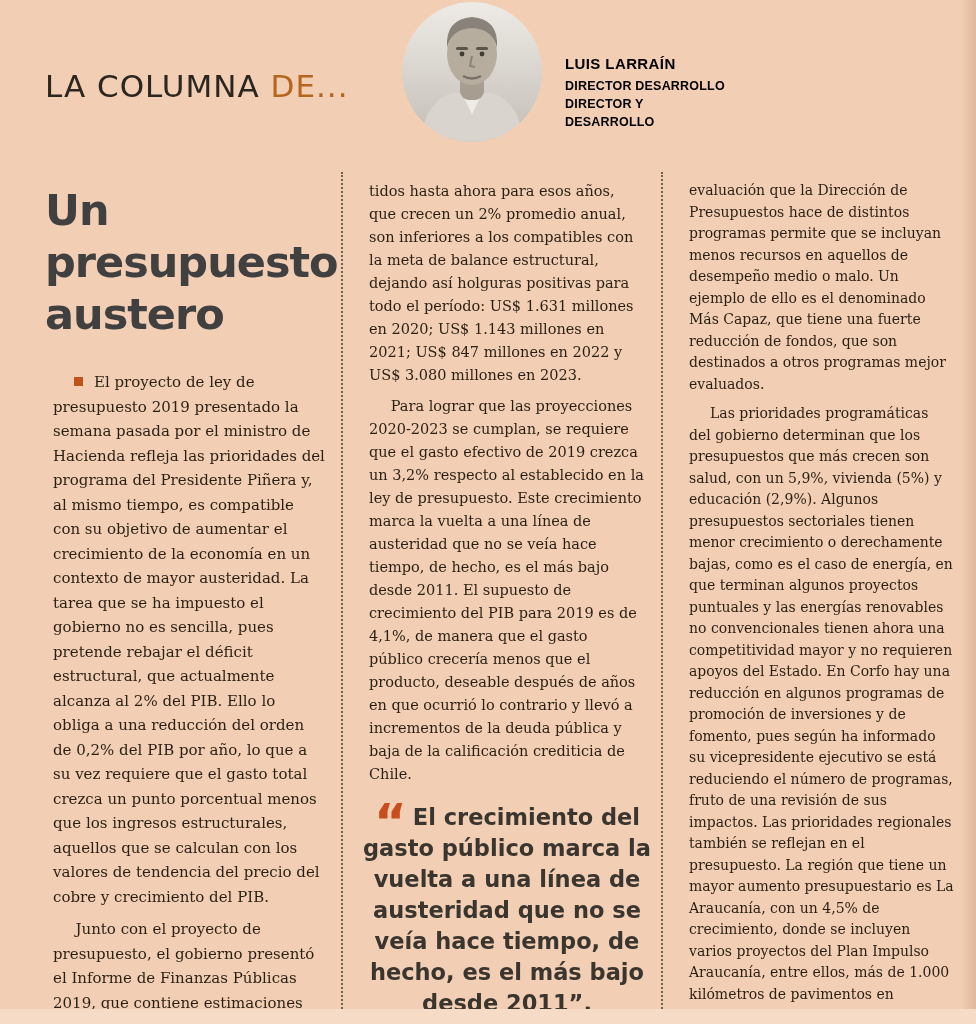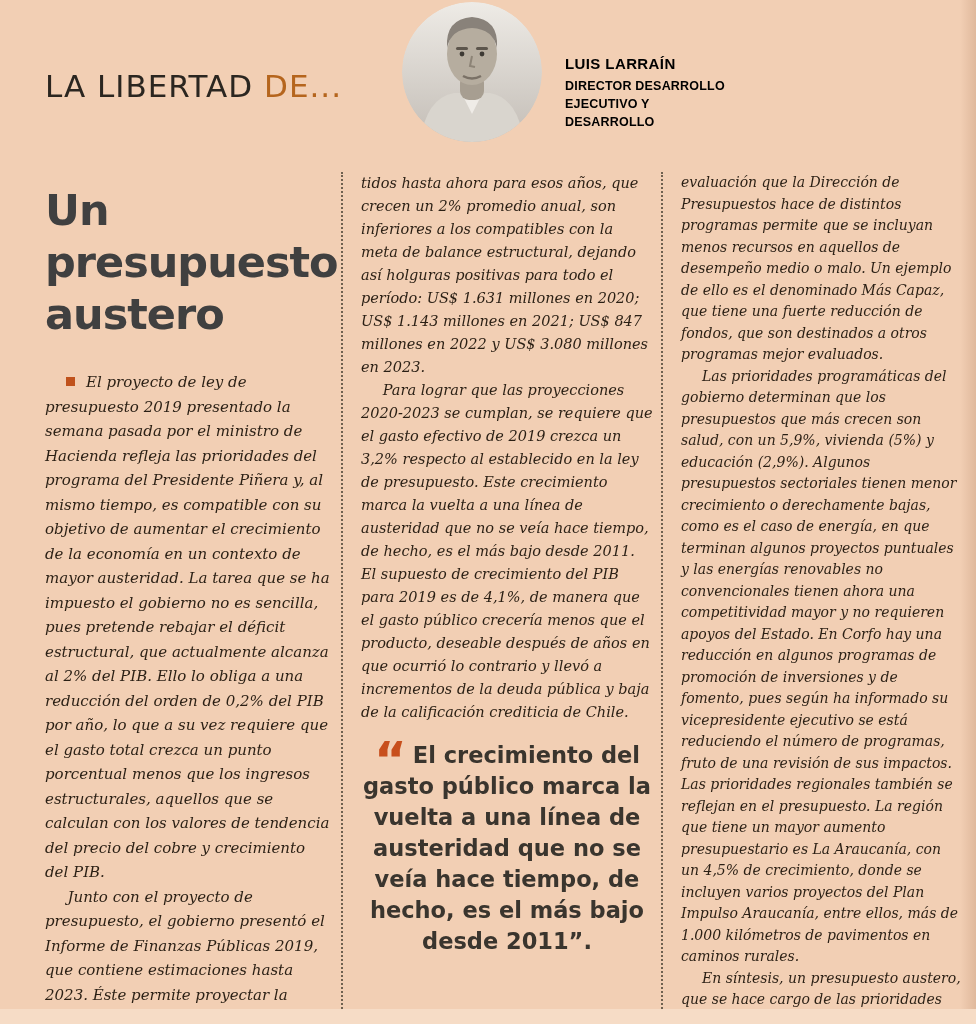--- a/index.html
+++ b/index.html
@@ -45,21 +45,21 @@
   .col-right{
     width:302px;
     border-left:2px dotted #6f6150;padding-left:18px;
   }
   .headline{
     margin:12px 0 30px 0;
     font-family:"DejaVu Sans", sans-serif;
     font-weight:700;font-size:43px;line-height:52px;
     letter-spacing:-1px;color:#404040;
   }
-  .paras p{margin:0;font-style:italic;}
+  .paras p{margin:8px;}
   .col-left .paras{font-size:15px;line-height:24.5px;}
   .col-mid .paras{font-size:14.5px;line-height:23px;}
   .col-right .paras{font-size:14px;line-height:21.5px;}
   .para.indent{text-indent:1.5em;}
   .para.lead{text-indent:1.4em;}
   .bullet{
     display:inline-block;width:9px;height:9px;
     background:#c0521c;margin-right:11px;
     transform:translateY(-1px);
   }
@@ -87,21 +87,21 @@
     background:#f6dcc6;
     pointer-events:none;
   }
 </style>
 </head>
 <body>
 
 <div class="page">
 
   <header>
-    <h1 class="masthead-title"><span class="t-dark">LA LIBERTAD </span><span class="t-accent">DE...</span></h1>
+    <h1 class="masthead-title"><span class="t-dark">LA COLUMNA </span><span class="t-accent">DE...</span></h1>
 
     <div class="portrait">
       <svg width="140" height="140" viewBox="0 0 140 140" xmlns="http://www.w3.org/2000/svg">
         <defs>
           <clipPath id="pc">
               <circle cx="70" cy="70" r="70"></circle>
             </clipPath>
           <linearGradient id="pbg" x1="0" y1="0" x2="0" y2="1">
             <stop offset="0" stop-color="#eeebe6"></stop>
             <stop offset="1" stop-color="#c3bdb6"></stop>
@@ -120,21 +120,21 @@
           <circle cx="80" cy="52" r="2.4" fill="#3e3a34"></circle>
           <path d="M70 54 L68 64 L73 65" fill="none" stroke="#8d8477" stroke-width="2"></path>
           <path d="M61 74 Q70 79 79 74" fill="none" stroke="#7a7166" stroke-width="2.5"></path>
         </g>
       </svg>
     </div>
 
     <div class="author">
       <div class="author-name">LUIS LARRAÍN</div>
       <div class="author-role">DIRECTOR DESARROLLO</div>
-      <div class="author-role">EJECUTIVO Y</div>
+      <div class="author-role">DIRECTOR Y</div>
       <div class="author-role">DESARROLLO</div>
     </div>
   </header>
 
   <main class="body-cols">
 
     <section class="col col-left">
       <h2 class="headline">Un presupuesto austero</h2>
       <div class="paras">
           <p class="para lead"><span class="bullet"></span>El proyecto de ley de presupuesto 2019 presentado la semana pasada por el ministro de Hacienda refleja las prioridades del programa del Presidente Piñera y, al mismo tiempo, es compatible con su objetivo de aumentar el crecimiento de la economía en un contexto de mayor austeridad. La tarea que se ha impuesto el gobierno no es sencilla, pues pretende rebajar el déficit estructural, que actualmente alcanza al 2% del PIB. Ello lo obliga a una reducción del orden de 0,2% del PIB por año, lo que a su vez requiere que el gasto total crezca un punto porcentual menos que los ingresos estructurales, aquellos que se calculan con los valores de tendencia del precio del cobre y crecimiento del PIB.</p>

